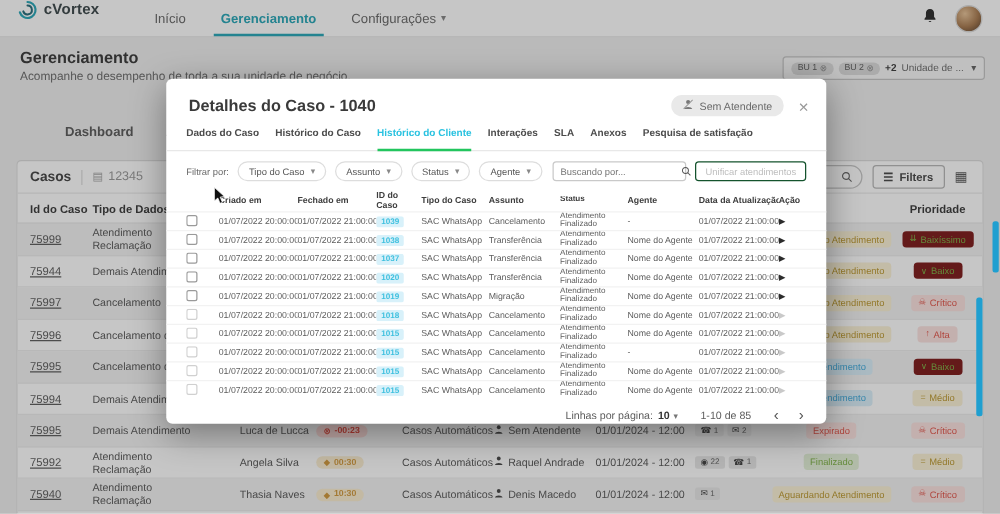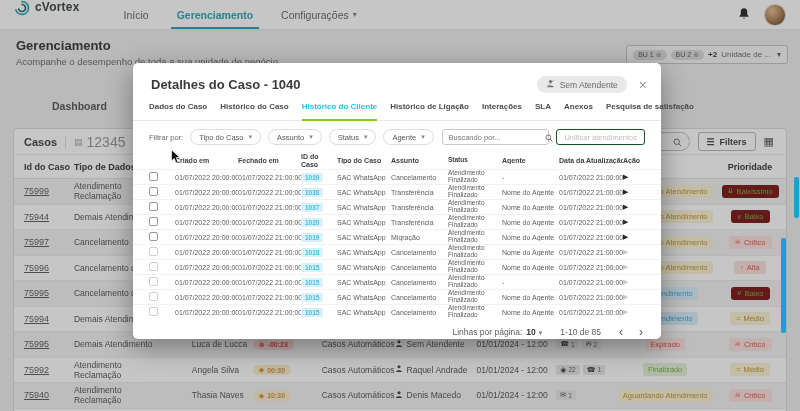--- a/index.html
+++ b/index.html
@@ -32,21 +32,21 @@
   
   .page-tabs { position:absolute; top:100px; left:8px; display:flex; gap:26px; z-index:1;margin-left:44px; }
   .pg-tab { font-size:10.5px; font-weight:bold; color:#5d5d5d; padding-bottom:7px; cursor:pointer; }
   .pg-tab.active { color:#2ba8b8; border-bottom:2px solid #2ba8b8; }
 
   
   .card { position:absolute; top:128px; left:13px; width:774px; bottom:0; background:#fff; border:1px solid #dcdcdc; border-bottom:none; border-radius:4px 4px 0 0; z-index:1; }
   .card-head { height:26px; display:flex; align-items:center; padding:0 12px 0 10px; border-bottom:1px solid #ececec; }
   .card-title { font-size:11px; font-weight:bold; color:#474747; padding-right:8px; border-right:1px solid #ddd; }
   .doc-ico { font-size:9px; color:#a8a8a8; margin-left:8px; }
-  .card-count { font-size:14px; color:#9a9a9a; margin-left:4px; }
+  .card-count { font-size:10px; color:#9a9a9a; margin-left:4px; }
   .card-tools { margin-left:auto; display:flex; align-items:center; gap:8px; }
   .card-search { width:150px; height:19px; border:1px solid #c6c6c6; border-radius:10px; display:flex; align-items:center; padding:0 7px; }
   .card-search input { border:none; outline:none; flex:1; font-size:8px; background:transparent; font-family:inherit; }
   .btn-filters { height:19px; display:flex; align-items:center; gap:5px; border:1px solid #b8b8b8; border-radius:3px; padding:0 8px; font-size:9px; font-weight:bold; color:#4a4a4a; background:#fff; cursor:pointer; }
   .btn-filters .fico { font-size:9px; }
   .grid-ico { font-size:11px; color:#5c5c5c; cursor:pointer; }
 
   .thead { display:flex; align-items:center; height:24px; padding-left:10px; border-bottom:1px solid #e5e5e5; font-size:9px; font-weight:bold; color:#3d3d3d; }
   .trow { display:flex; align-items:center; height:25.5px; padding-left:10px; border-bottom:1px solid #ededed; font-size:8.5px; color:#5a5a5a; }
   .trow:nth-child(odd) { background:#f3f3f3; }
@@ -78,21 +78,21 @@
   .sb-page  { right:1px;  top:177px; height:41px; }
 
   
   .modal { position:absolute; left:133px; top:63px; width:528px; height:276px; background:#fff; border-radius:5px; box-shadow:0 8px 28px rgba(0,0,0,.38); z-index:10; }
   .m-head { display:flex; align-items:center; padding:13px 14px 0 18px; }
   .m-title { font-size:13px; font-weight:bold; color:#3a3a3a; }
   .m-chip { margin-left:auto; display:flex; align-items:center; gap:5px; background:#e9e9e9; border-radius:11px; padding:3px 9px; font-size:8.5px; color:#6a6a6a; }
   .m-close { margin-left:12px; font-size:14px; line-height:1; color:#9a9a9a; cursor:pointer; background:none; border:none; font-family:inherit; }
   .m-tabs { display:flex; gap:13px; padding:0 16px; margin-top:9px; border-bottom:1px solid #e8e8e8; }
   .m-tab { font-size:8px; font-weight:bold; color:#4c4c4c; padding-bottom:8px; white-space:nowrap; cursor:pointer; }
-  .m-tab.active { color:#29c2e0; border-bottom:2px solid #84cc16; margin-bottom:-1px; }
+  .m-tab.active { color:#29c2e0; border-bottom:2px solid #22c55e; margin-bottom:-1px; }
   .m-filter { display:flex; align-items:center; gap:7px; padding:0 16px; margin-top:8px; }
   .f-label { font-size:7.5px; color:#6a6a6a; }
   .pill { display:flex; align-items:center; gap:5px; height:16px; padding:0 8px; border:1px solid #ddd; border-radius:9px; font-size:7.5px; color:#555; background:#fff; cursor:pointer; white-space:nowrap; }
   .pill .pcaret { font-size:7px; color:#888; }
   .m-search { margin-left:auto; width:107px; height:16px; border:1px solid #c9c9c9; border-radius:3px; display:flex; align-items:center; padding:0 5px; }
   .m-search input { border:none; outline:none; flex:1; font-size:7.5px; background:transparent; font-family:inherit; }
   .btn-unify { height:16px; border:1px solid #14532d; border-radius:3px; background:#fff; color:#bdbdbd; font-size:7.5px; padding:0 7px; font-family:inherit; }
   .m-thead { display:flex; align-items:center; padding:0 16px; margin-top:7px; height:17px; font-size:7px; font-weight:bold; color:#3e3e3e; line-height:1.1; }
   .m-rows { }
   .mrow { display:flex; align-items:center; height:15px; padding:0 16px; border-top:1px solid #f2f2f2; font-size:7px; color:#5c5c5c; }
@@ -497,21 +497,20 @@
           </svg></span>
       <span>Sem Atendente</span>
     </span>
     <button class="m-close">×</button>
   </div>
 
   <div class="m-tabs">
     <div class="m-tab">Dados do Caso</div>
     <div class="m-tab">Histórico do Caso</div>
     <div class="m-tab active">Histórico do Cliente</div>
-    <div class="m-tab">Histórico de Ligação</div>
     <div class="m-tab">Interações</div>
     <div class="m-tab">SLA</div>
     <div class="m-tab">Anexos</div>
     <div class="m-tab">Pesquisa de satisfação</div>
   </div>
 
   <div class="m-filter">
     <span class="f-label">Filtrar por:</span>
     <button class="pill">
         <span>Tipo do Caso</span>

